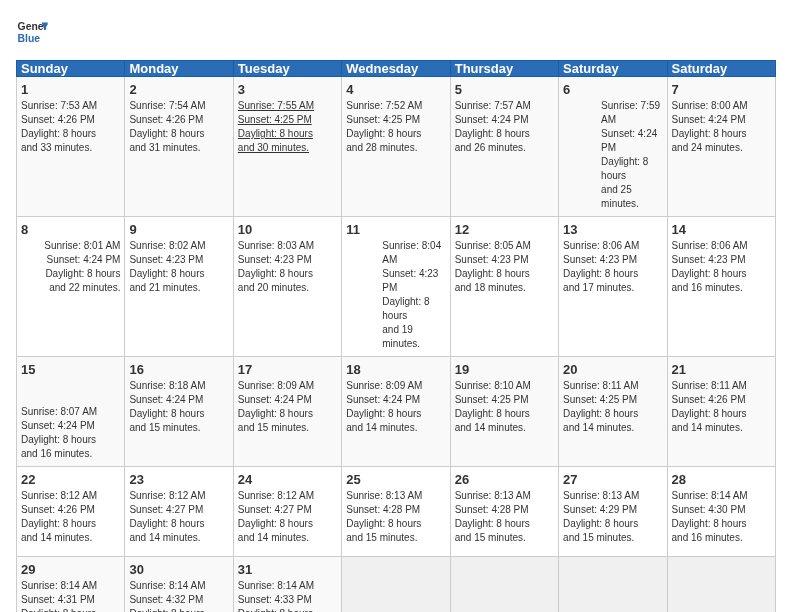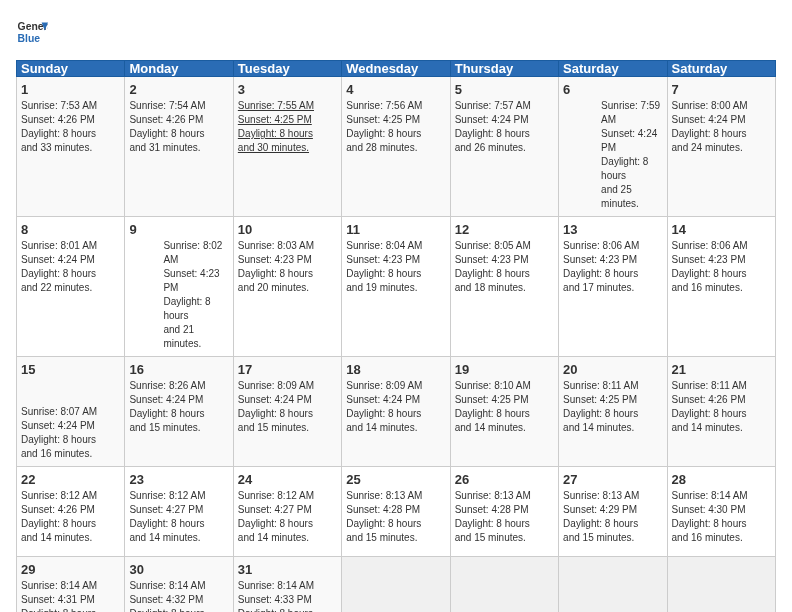--- a/index.html
+++ b/index.html
@@ -126,21 +126,21 @@
         </td>
         <td>
           <span class="day-number">3</span>
           <div class="day-info" style="white-space: pre-line; text-decoration: underline;">Sunrise: 7:55 AM
 Sunset: 4:25 PM
 Daylight: 8 hours
 and 30 minutes.</div>
         </td>
         <td>
           <span class="day-number">4</span>
-          <div class="day-info" style="white-space: pre-line;">Sunrise: 7:56 AM
+          <div class="day-info" style="white-space: pre-line;">Sunrise: 7:52 AM
 Sunset: 4:25 PM
 Daylight: 8 hours
 and 28 minutes.</div>
         </td>
         <td>
           <span class="day-number">5</span>
           <div class="day-info" style="white-space: pre-line;">Sunrise: 7:57 AM
 Sunset: 4:24 PM
 Daylight: 8 hours
 and 26 minutes.</div>
@@ -156,42 +156,42 @@
           <span class="day-number">7</span>
           <div class="day-info" style="white-space: pre-line;">Sunrise: 8:00 AM
 Sunset: 4:24 PM
 Daylight: 8 hours
 and 24 minutes.</div>
         </td>
       </tr>
       <tr>
         <td>
           <span class="day-number">8</span>
-          <div class="day-info" style="white-space: pre-line;">Sunrise: 8:01 AM
+          <div class="day-info" style="white-space: pre-line; text-align: right;">Sunrise: 8:01 AM
 Sunset: 4:24 PM
 Daylight: 8 hours
 and 22 minutes.</div>
         </td>
         <td>
           <span class="day-number">9</span>
-          <div class="day-info" style="white-space: pre-line; margin-left: 34px;">Sunrise: 8:02 AM
+          <div class="day-info" style="white-space: pre-line;">Sunrise: 8:02 AM
 Sunset: 4:23 PM
 Daylight: 8 hours
 and 21 minutes.</div>
         </td>
         <td>
           <span class="day-number">10</span>
           <div class="day-info" style="white-space: pre-line;">Sunrise: 8:03 AM
 Sunset: 4:23 PM
 Daylight: 8 hours
 and 20 minutes.</div>
         </td>
         <td>
           <span class="day-number">11</span>
-          <div class="day-info" style="white-space: pre-line;">Sunrise: 8:04 AM
+          <div class="day-info" style="white-space: pre-line; margin-left: 36px;">Sunrise: 8:04 AM
 Sunset: 4:23 PM
 Daylight: 8 hours
 and 19 minutes.</div>
         </td>
         <td>
           <span class="day-number">12</span>
           <div class="day-info" style="white-space: pre-line;">Sunrise: 8:05 AM
 Sunset: 4:23 PM
 Daylight: 8 hours
 and 18 minutes.</div>
@@ -214,21 +214,21 @@
       <tr>
         <td>
           <span class="day-number">15</span>
           <div class="day-info" style="white-space: pre-line; margin-top: 28px;">Sunrise: 8:07 AM
 Sunset: 4:24 PM
 Daylight: 8 hours
 and 16 minutes.</div>
         </td>
         <td>
           <span class="day-number">16</span>
-          <div class="day-info" style="white-space: pre-line;">Sunrise: 8:26 AM
+          <div class="day-info" style="white-space: pre-line;">Sunrise: 8:18 AM
 Sunset: 4:24 PM
 Daylight: 8 hours
 and 15 minutes.</div>
         </td>
         <td>
           <span class="day-number">17</span>
           <div class="day-info" style="white-space: pre-line;">Sunrise: 8:09 AM
 Sunset: 4:24 PM
 Daylight: 8 hours
 and 15 minutes.</div>

